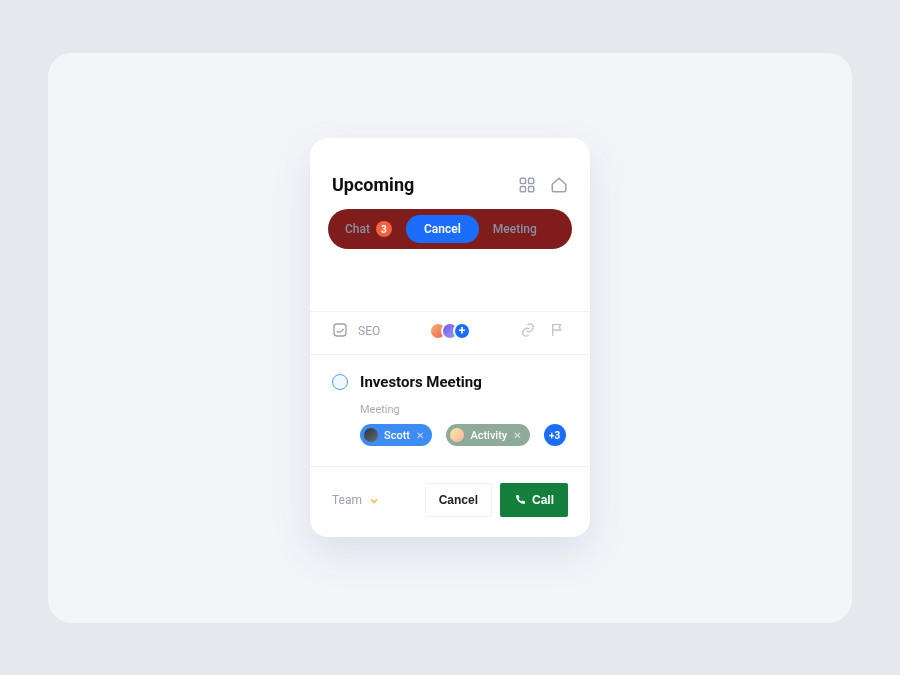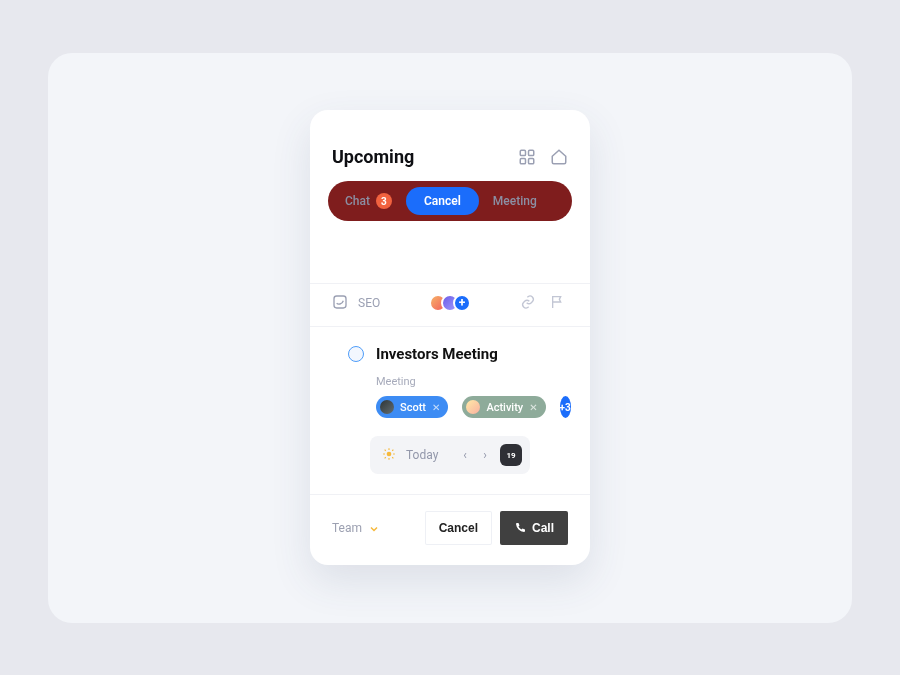--- a/index.html
+++ b/index.html
@@ -89,21 +89,21 @@
     width: 18px; height: 18px; border-radius: 50%;
     background: #1b6dfb; color: #fff;
     display: inline-flex; align-items: center; justify-content: center;
     font-size: 12px; font-weight: 700;
     border: 2px solid #fff;
   }
   .seo-right { display: flex; align-items: center; gap: 12px; color: #c2c6d4; }
 
   
   .task {
-    padding: 18px 38px 0;
+    padding: 18px 22px 0;
   }
   .task-title-row { display: flex; align-items: center; gap: 12px; }
   .radio {
     width: 16px; height: 16px; border-radius: 50%;
     border: 1.5px solid #4f9df9;
     background: #f3f7fe;
   }
   .task-title { font-size: 15px; font-weight: 700; color: #111; }
   .speakers-label { font-size: 11px; color: #a7abbb; margin: 12px 0 8px 28px; }
 
@@ -158,21 +158,21 @@
   .team { display: flex; align-items: flex-end; gap: 6px; color: #9ca0b1; font-size: 12px; }
   .team svg { color: #f6b93b; }
   .actions { display: flex; align-items: center; gap: 8px; }
   .btn {
     border: none; border-radius: 2px;
     padding: 10px 14px; font-size: 12px; font-weight: 600;
     cursor: pointer;
     display: inline-flex; align-items: center; gap: 6px;
   }
   .btn.ghost { background: #fff; color: #222; box-shadow: 0 0 0 1px #eef0f5 inset; }
-  .btn.primary { background: #404040; color: #fff; }
+  .btn.primary { background: #15803d; color: #fff; }
 </style>
 </head>
 <body>
 
 <div class="stage">
   <div class="card">
 
     <div class="header">
       <div class="title">Upcoming</div>
       <div class="header-icons">
@@ -250,41 +250,20 @@
           <span class="x">✕</span>
         </span>
         <span class="chip green">
           <span class="mini-av" style="background:linear-gradient(135deg,#ffeaa7,#fab1a0)"></span>
           <span>Activity</span>
           <span class="x">✕</span>
         </span>
         <span class="count-chip">+3</span>
       </div>
 
-      <div class="date-bar">
-        <span class="sun-icon">
-          <svg viewBox="0 0 24 24" width="14" height="14" fill="#f6b93b">
-              <circle cx="12" cy="12" r="4"></circle>
-            <g stroke="#f6b93b" stroke-width="2">
-                <line x1="12" y1="2" x2="12" y2="5"></line>
-                <line x1="12" y1="19" x2="12" y2="22"></line>
-            <line x1="2" y1="12" x2="5" y2="12"></line>
-                <line x1="19" y1="12" x2="22" y2="12"></line>
-            <line x1="4.5" y1="4.5" x2="6.5" y2="6.5"></line>
-                <line x1="17.5" y1="17.5" x2="19.5" y2="19.5"></line>
-            <line x1="4.5" y1="19.5" x2="6.5" y2="17.5"></line>
-                <line x1="17.5" y1="6.5" x2="19.5" y2="4.5"></line>
-              </g>
-          </svg>
-        </span>
-        <span class="date-label">Today</span>
-        <span class="chev">‹</span>
-        <span class="chev">›</span>
-        <span class="cal">19</span>
-      </div>
     </div>
 
     <div class="footer">
       <div class="team">
         <span>Team</span>
         <svg viewBox="0 0 24 24" width="12" height="12" fill="none" stroke="currentColor" stroke-width="3">
             <path d="M6 9l6 6 6-6"></path>
           </svg>
       </div>
       <div class="actions">

